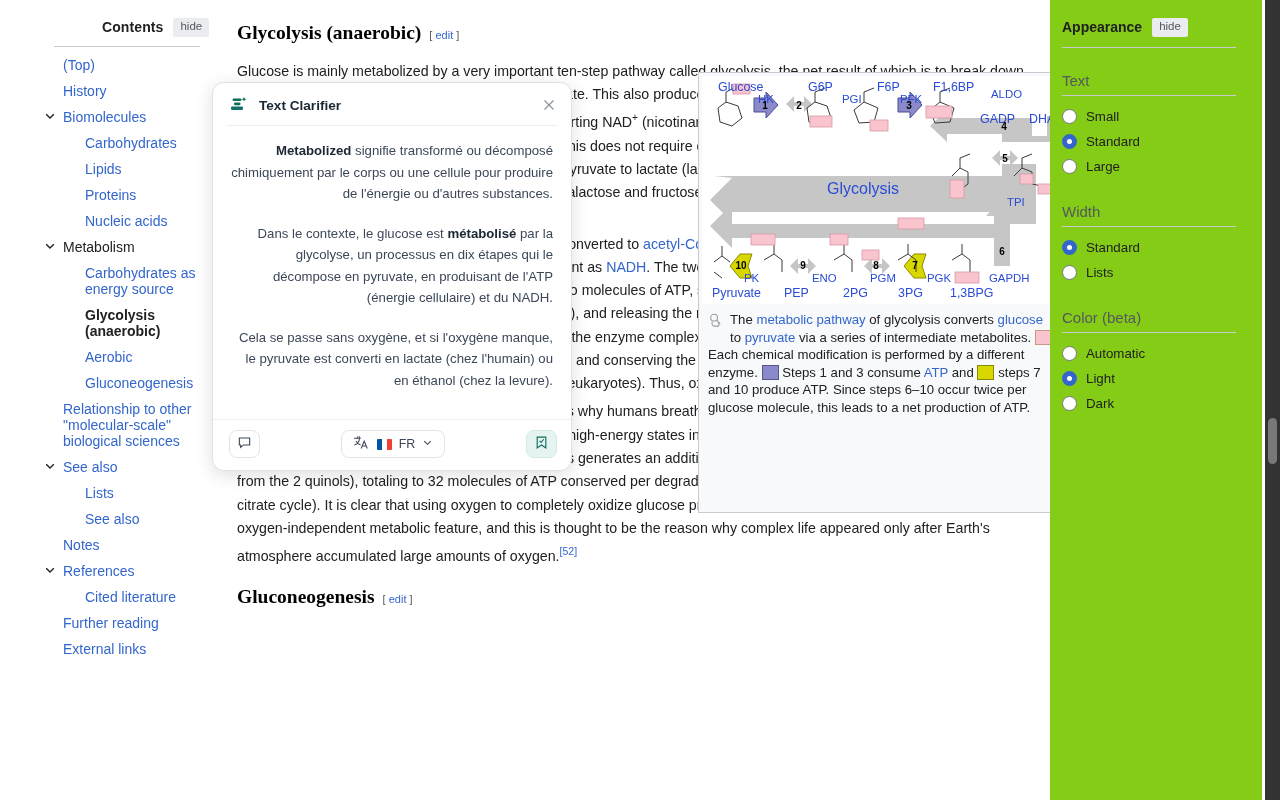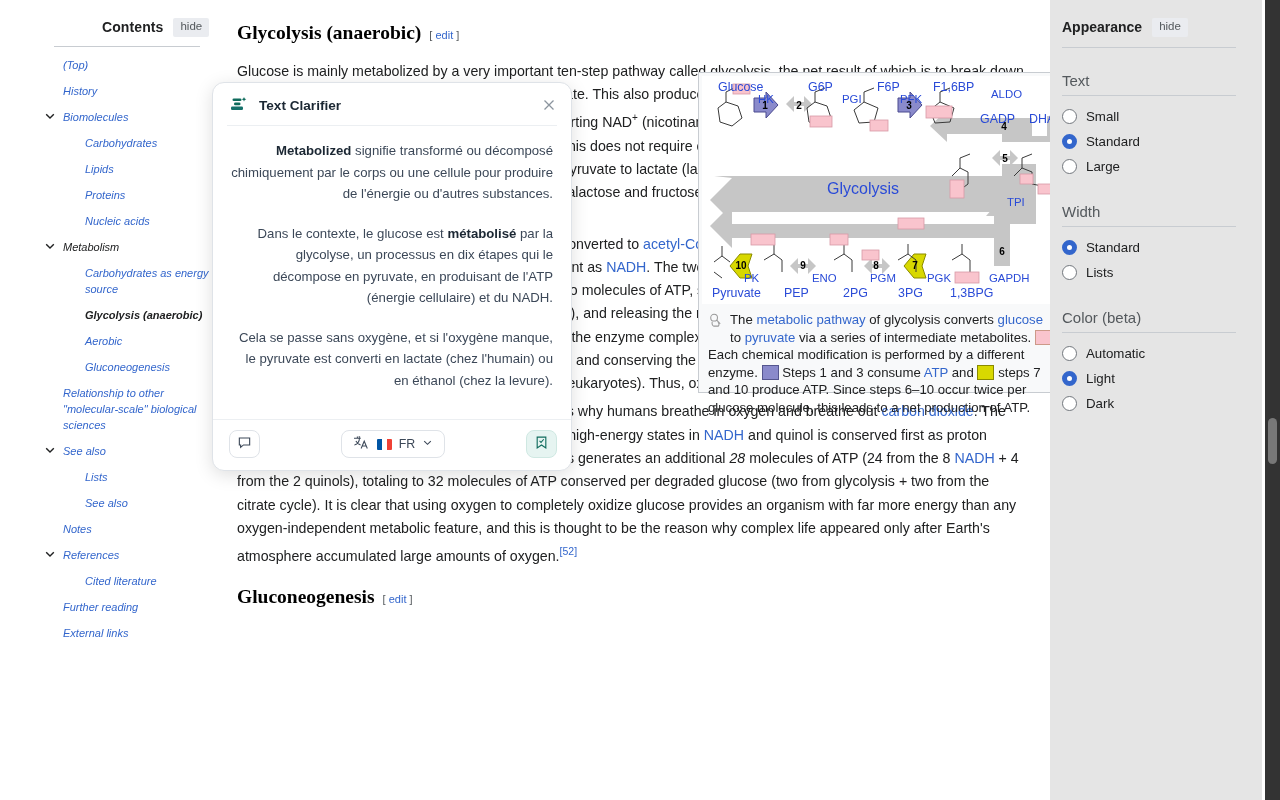--- a/index.html
+++ b/index.html
@@ -22,22 +22,22 @@
   .toc-title { font-size: 14px; font-weight: bold; color: #202122; letter-spacing: .1px; margin-left: 48px; }
   .hide-btn {
     font-size: 11.5px; color: #54595d; background: #eaecf0;
     border: none; border-radius: 2px; padding: 3px 7px 4px; cursor: pointer;
     font-family: "Liberation Sans", sans-serif; line-height: 1;
   }
   .toc-rule { height: 1px; background: #c8ccd1; margin: 9px 12px 5px 0; }
   .toc-list { list-style: none; margin: 0; padding: 0; }
   .toc-li { position: relative; }
   .toc-link {
-    display: block; color: #3366cc; font-size: 11px; line-height: 16px;
-    padding: 5px 0 5px 0; text-decoration: none; cursor: pointer; font-style: italic;
+    display: block; color: #3366cc; font-size: 14px; line-height: 16px;
+    padding: 5px 0 5px 0; text-decoration: none; cursor: pointer;
   }
   .toc-l0 { padding-left: 9px; }
   .toc-l1 { padding-left: 31px; }
   .toc-l2 { padding-left: 31px; }
   .toc-link.plain { color: #202122; }
   .toc-link.sel { color: #202122; font-weight: bold; }
   .chev {
     position: absolute; left: -10px; top: 6px; width: 18px; height: 16px;
     cursor: pointer; color: #202122;
   }
@@ -58,21 +58,21 @@
   .body-p {
     font-size: 14.2px; line-height: 23.3px; color: #202122;
     margin: 14px 0 0 0; text-align: left;
   }
   .body-p a { color: #3366cc; text-decoration: none; cursor: pointer; }
   .ref { font-size: 10.5px; vertical-align: super; color:#3366cc; cursor:pointer; }
   sup { font-size: 10px; }
 
   
   #figure {
-    position: absolute; left: 658px; top: 56px; width: 369px; height: 321px;
+    position: absolute; left: 658px; top: 56px; width: 369px; height: 441px;
     border: 1px solid #c8ccd1; background: #f8f9fa; padding: 3px;
   }
   #figbox { width: 361px; height: 228px; background:#fff; position: relative; overflow:hidden; }
   .figcap {
     font-size: 13.2px; line-height: 17.6px; color: #202122;
     padding: 7px 6px 0 6px;
   }
   .figcap a { color:#3366cc; text-decoration:none; cursor:pointer; }
   .magnify {
     float: left; width: 17px; height: 17px; margin: 2px 5px 0 0;
@@ -87,21 +87,21 @@
   
   .dg { position:absolute; font-family:"Liberation Sans", sans-serif; }
   .dg-lbl { color:#2a4bd7; font-size:12.4px; }
   .dg-lbl.sm { font-size:11.4px; }
   .num { position:absolute; font-size:10px; color:#000; font-weight:bold; text-align:center; }
   .glyc-label { position:absolute; color:#2a4bd7; font-size:16px; }
 
   
   #appearance {
     position: absolute; left: 1050px; top: 0; width: 212px; height: 800px;
-    padding: 18px 14px 0 12px; background:#e5e5e5;
+    padding: 18px 14px 0 12px; background:#84cc16;
   }
   .ap-head { display:flex; align-items:center; gap:10px; }
   .ap-title { font-size:14px; font-weight:bold; color:#202122; }
   .ap-rule { height:1px; background:#c8ccd1; margin:10px 12px 0 0; }
   .ap-group-label { font-size:15px; color:#54595d; margin:24px 0 6px 0; }
   .ap-grule { height:1px; background:#c8ccd1; margin:0 12px 8px 0; }
   .radio-row { display:flex; align-items:center; gap:9px; padding:5px 0; cursor:pointer; }
   .radio {
     width:15px; height:15px; border-radius:50%; border:1.6px solid #72777d;
     background:#fff; flex:0 0 auto; position:relative;

